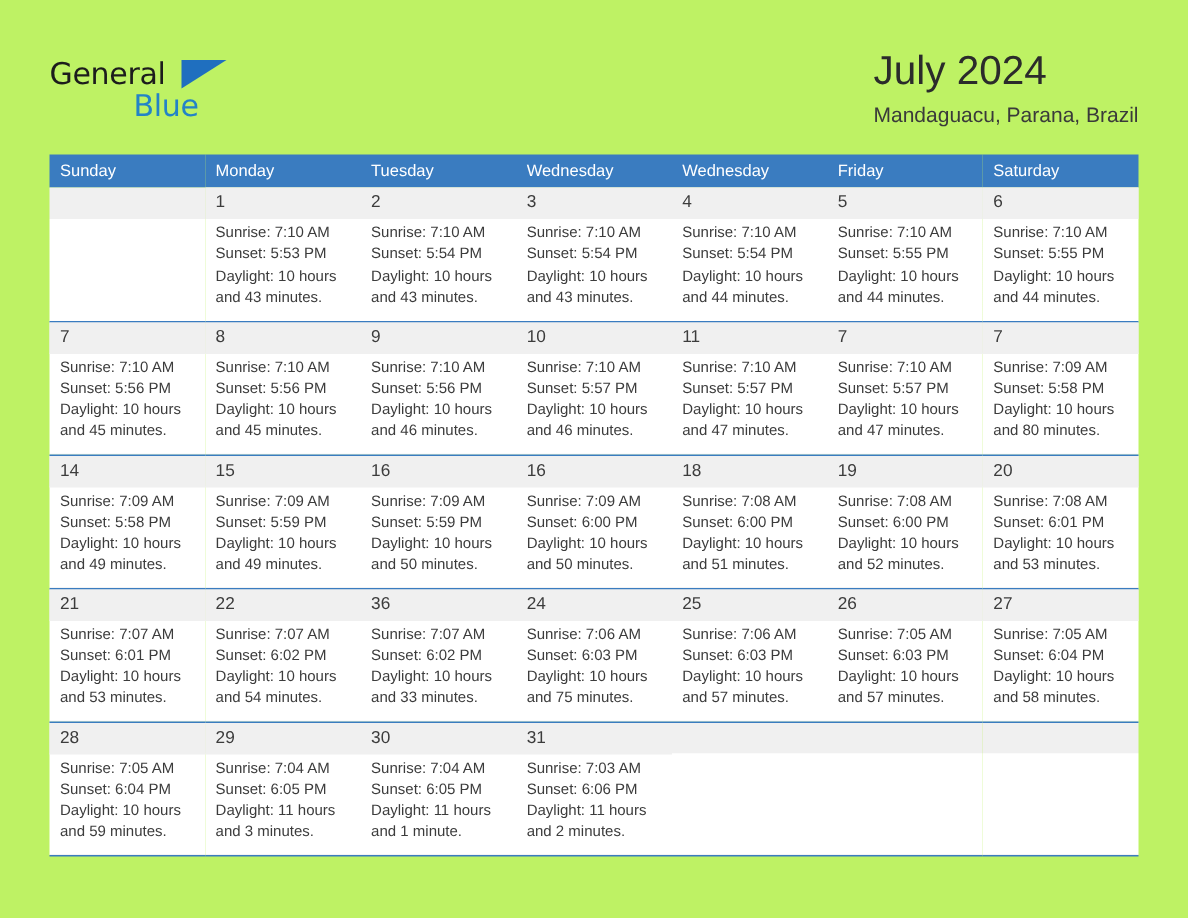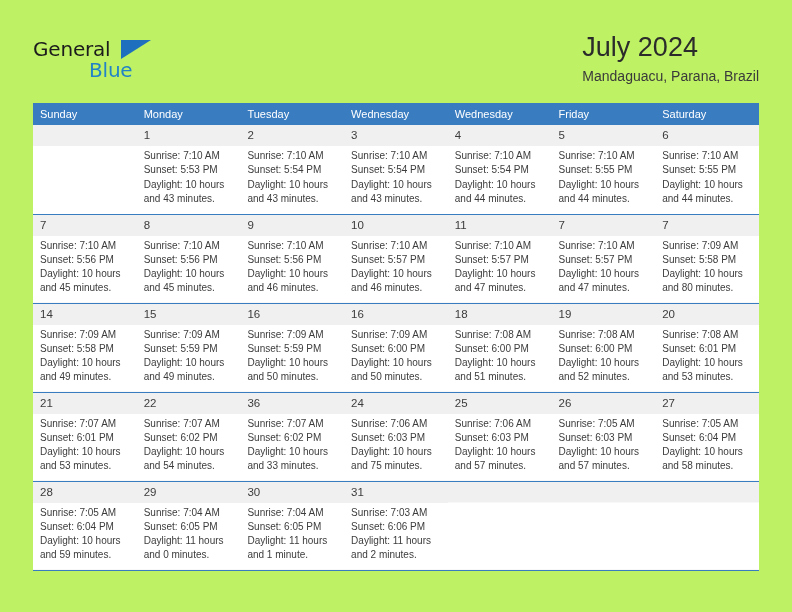--- a/index.html
+++ b/index.html
@@ -497,21 +497,21 @@
               </div>
             </div>
           </td>
           <td>
             <div class="cell-inner">
               <span class="daynum">29</span>
               <div class="details">
                 <div>Sunrise: 7:04 AM</div>
                 <div>Sunset: 6:05 PM</div>
                 <div>Daylight: 11 hours</div>
-                <div>and 0 minutes.</div>
+                <div>and 3 minutes.</div>
               </div>
             </div>
           </td>
           <td>
             <div class="cell-inner">
               <span class="daynum">30</span>
               <div class="details">
                 <div>Sunrise: 7:04 AM</div>
                 <div>Sunset: 6:05 PM</div>
                 <div>Daylight: 11 hours</div>

